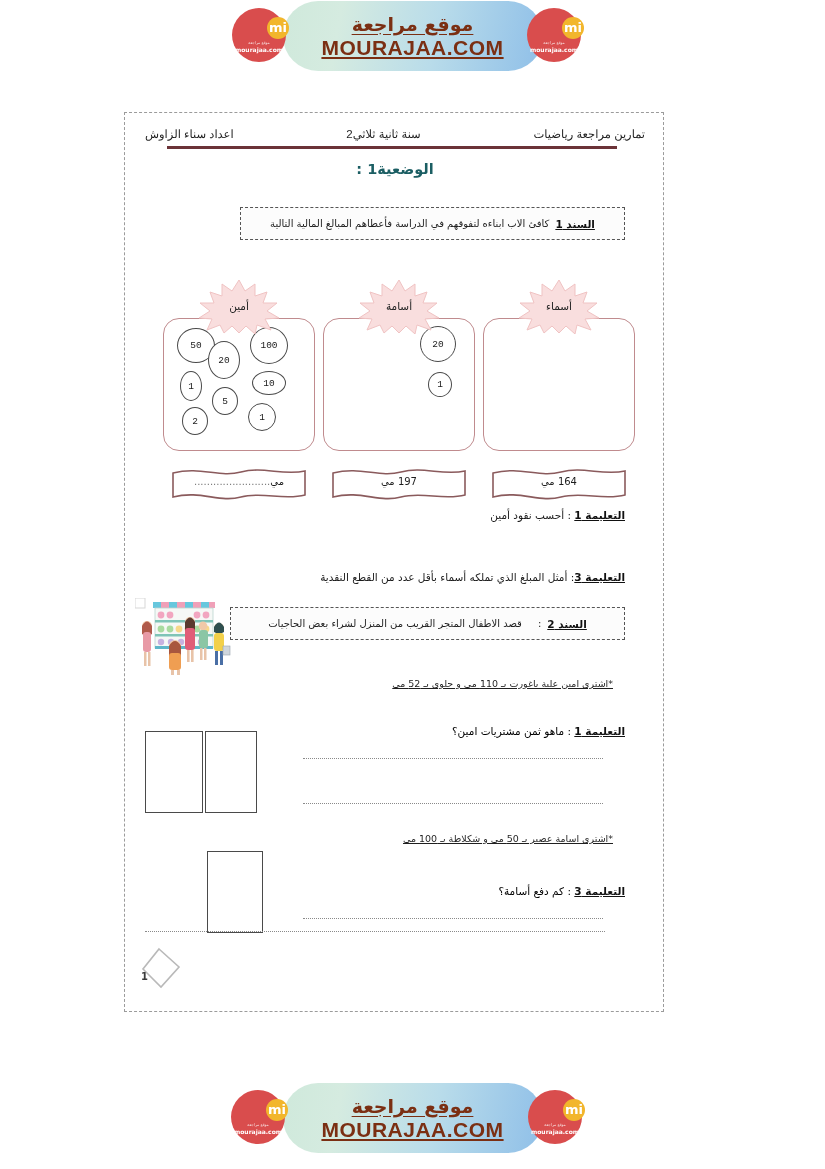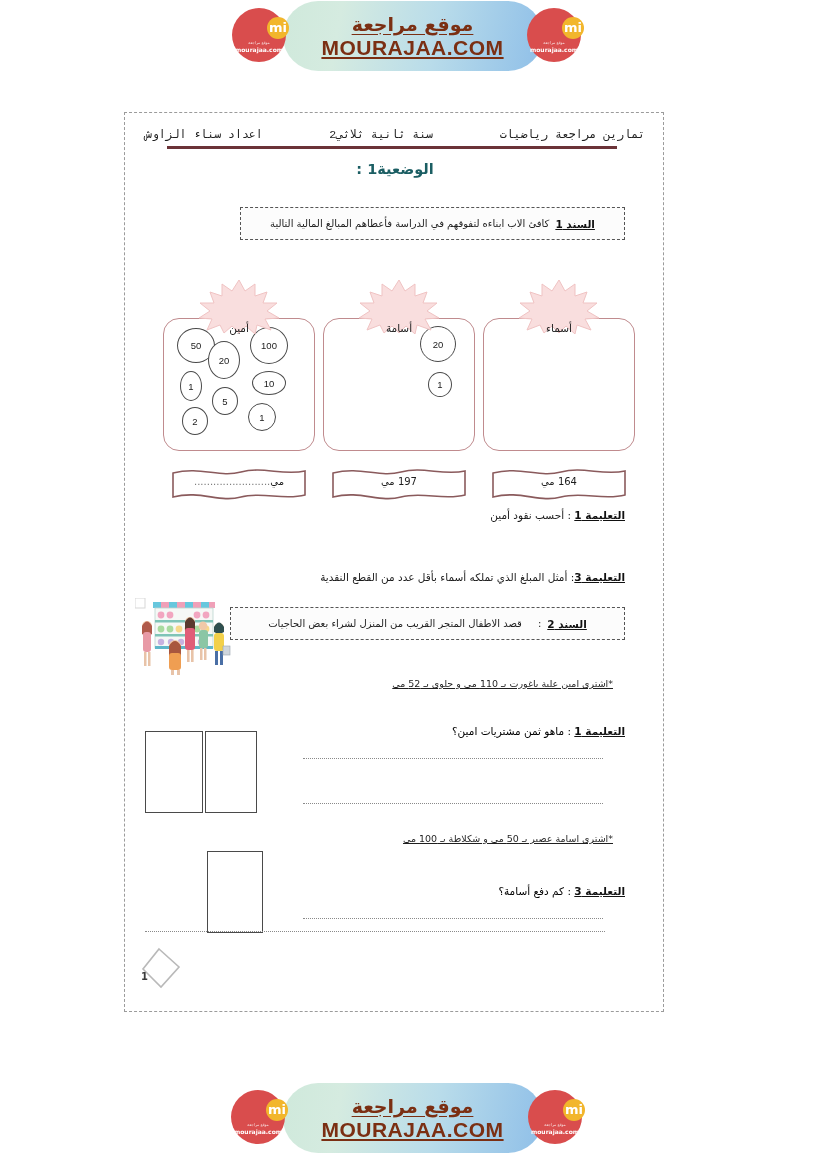--- a/index.html
+++ b/index.html
@@ -90,21 +90,21 @@
 
   
   .doc-header {
     position: absolute; top: 14px; left: 20px;
     width: 500px;
     display: flex; flex-direction: row;
     justify-content: space-between; align-items: baseline;
   }
   .hdr-cell {
     font-size: 11.5px; color: #1f1f1f;
-    font-family: Liberation Mono, monospace;
+    font-family: Liberation Sans, sans-serif;
     white-space: nowrap;
   }
   .hdr-rule {
     position: absolute; top: 33px; left: 42px;
     width: 450px; height: 3px;
     background: #6b3338;
   }
 
   
   .situation-title {
@@ -139,37 +139,37 @@
   .money-box {
     position: absolute; top: 40px; left: 0;
     width: 152px; height: 133px;
     border: 1.6px solid #c08b8e;
     border-radius: 16px;
     background: #ffffff;
   }
   .starburst {
     position: absolute; top: 0; left: 28px;
     width: 96px; height: 56px;
-    display: flex; align-items: flex-end; justify-content: center;
+    display: flex; align-items: center; justify-content: center;
     z-index: 5;
   }
   .starburst svg { position: absolute; top: 0; left: 0; }
   .star-name {
     position: relative; z-index: 3;
     font-size: 10.5px; color: #232323;
     font-family: "DejaVu Sans", sans-serif;
   }
   .coin {
     position: absolute;
     border: 1.4px solid #4a4a4a;
     border-radius: 50%;
     background: #ffffff;
     display: flex; align-items: center; justify-content: center;
     font-size: 9.5px; color: #1b1b1b;
-    font-family: Liberation Sans, sans-serif;
+    font-family: Liberation Mono, monospace;
     direction: ltr;
   }
   
   .ribbon {
     position: absolute; top: 190px; left: 8px;
     width: 136px; height: 32px;
   }
   .ribbon-text {
     position: absolute; top: 8px; left: 0; width: 136px;
     text-align: center; font-size: 10px; color: #1c1c1c;

